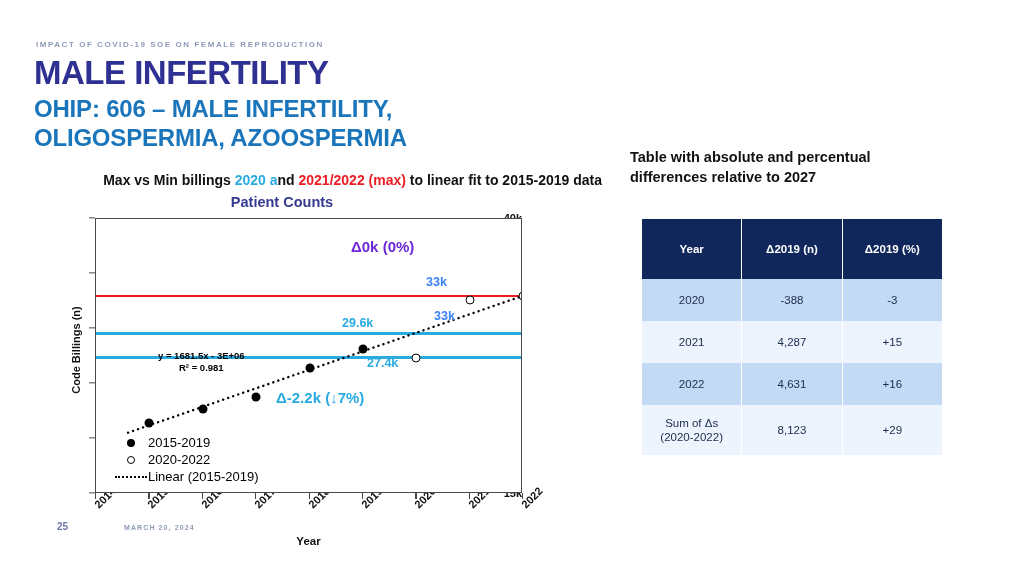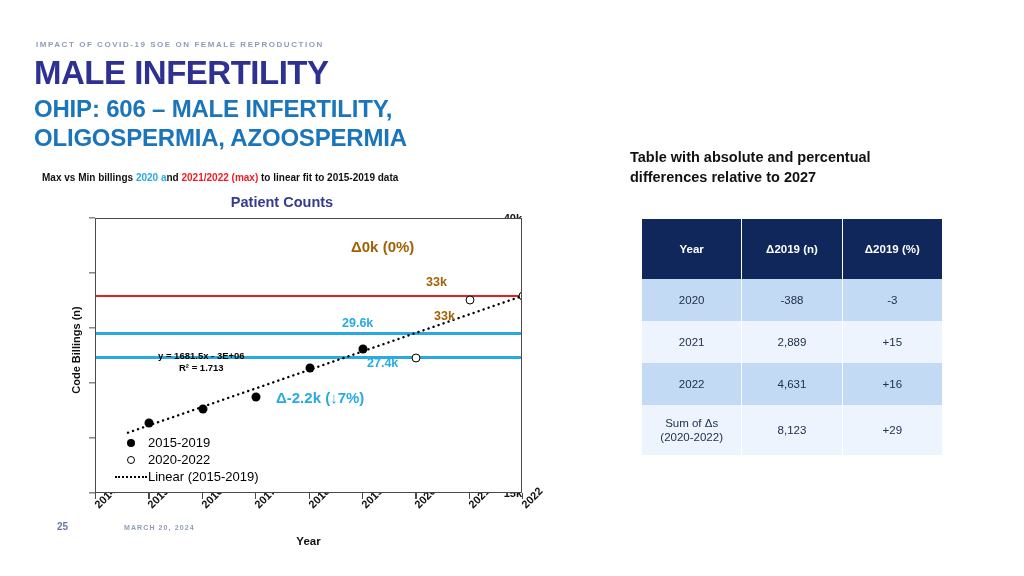--- a/index.html
+++ b/index.html
@@ -24,21 +24,21 @@
   .title-sub{
     position:absolute;left:34px;top:94px;
     font-size:24px;font-weight:700;letter-spacing:-0.2px;
     color:#1b75bb;line-height:1.22;
   }
   .title-sub div{white-space:nowrap;}
 
   
   .chart-caption{
     position:absolute;left:42px;top:172px;width:560px;
-    text-align:left;font-size:10px;font-weight:700;color:#111;
+    text-align:right;font-size:14px;font-weight:700;color:#111;
     white-space:nowrap;
   }
   .c-blue{color:#29abe2;}
   .c-red{color:#ed1c24;}
 
   
   .chart-wrap{position:absolute;left:42px;top:194px;width:480px;height:320px;}
   .chart-title{
     position:absolute;left:0;top:0;width:480px;text-align:center;
     font-size:14.5px;font-weight:700;color:#343a8f;
@@ -81,22 +81,22 @@
   .hline.blue{background:#29abe2;}
 
   .dot{
     position:absolute;width:9px;height:9px;border-radius:50%;
     transform:translate(-50%,-50%);
   }
   .dot.filled{background:#000;}
   .dot.hollow{background:#fff;border:1.6px solid #000;box-sizing:border-box;}
 
   .ann{position:absolute;font-weight:700;white-space:nowrap;}
-  .ann-red-big{font-size:15px;color:#a16207;text-align:right;}
-  .ann-red-sm{font-size:12.5px;color:#a16207;}
+  .ann-red-big{font-size:15px;color:#6d28d9;text-align:right;}
+  .ann-red-sm{font-size:12.5px;color:#3b82f6;}
   .ann-blue-big{font-size:15px;color:#29abe2;}
   .ann-blue-sm{font-size:12.5px;color:#29abe2;}
   .ann-eq{font-size:9.5px;color:#000;font-weight:700;text-align:center;line-height:1.25;}
 
   
   .legend{position:absolute;left:18px;top:215px;font-size:13px;color:#000;}
   .legend-row{display:flex;align-items:center;height:17px;}
   .legend-key{width:34px;display:flex;align-items:center;justify-content:center;}
   .lk-filled{width:8px;height:8px;border-radius:50%;background:#000;}
   .lk-hollow{width:8px;height:8px;border-radius:50%;background:#fff;border:1.6px solid #000;box-sizing:border-box;}
@@ -211,21 +211,21 @@
         </div>
 
       <div class="ann ann-red-big" style="left:255px;top:19px;">Δ0k (0%)</div>
       <div class="ann ann-red-sm" style="left:330px;top:56px;">33k</div>
       <div class="ann ann-red-sm" style="left:338px;top:90px;">33k</div>
       <div class="ann ann-blue-sm" style="left:246px;top:97px;">29.6k</div>
       <div class="ann ann-blue-sm" style="left:271px;top:137px;">27.4k</div>
       <div class="ann ann-blue-big" style="left:180px;top:170px;">Δ-2.2k (↓7%)</div>
       <div class="ann ann-eq" style="left:62px;top:131px;">
         <div>y = 1681.5x - 3E+06</div>
-        <div>R² = 1.713</div>
+        <div>R² = 0.981</div>
       </div>
 
       <div class="legend">
         <div class="legend-row">
           <span class="legend-key">
               <span class="lk-filled"></span>
             </span>
           <span class="legend-label">2015-2019</span>
         </div>
         <div class="legend-row">
@@ -263,21 +263,21 @@
       </tr>
     </thead>
     <tbody id="table-body">
         <tr class="row-a">
           <td>2020</td>
           <td>-388</td>
           <td>-3</td>
         </tr>
         <tr class="row-b">
           <td>2021</td>
-          <td>2,889</td>
+          <td>4,287</td>
           <td>+15</td>
         </tr>
         <tr class="row-a">
           <td>2022</td>
           <td>4,631</td>
           <td>+16</td>
         </tr>
         <tr class="row-b row-sum">
           <td>
             <div>Sum of Δs</div>

